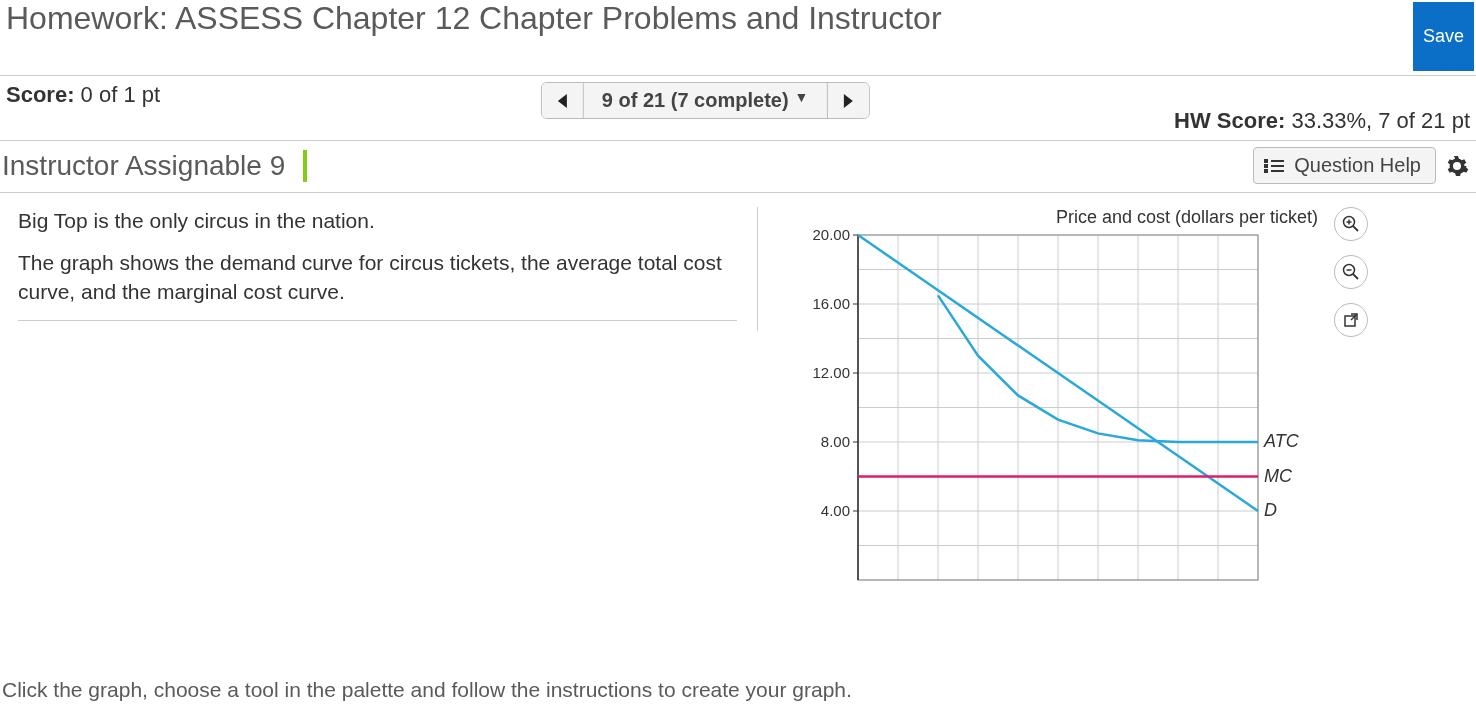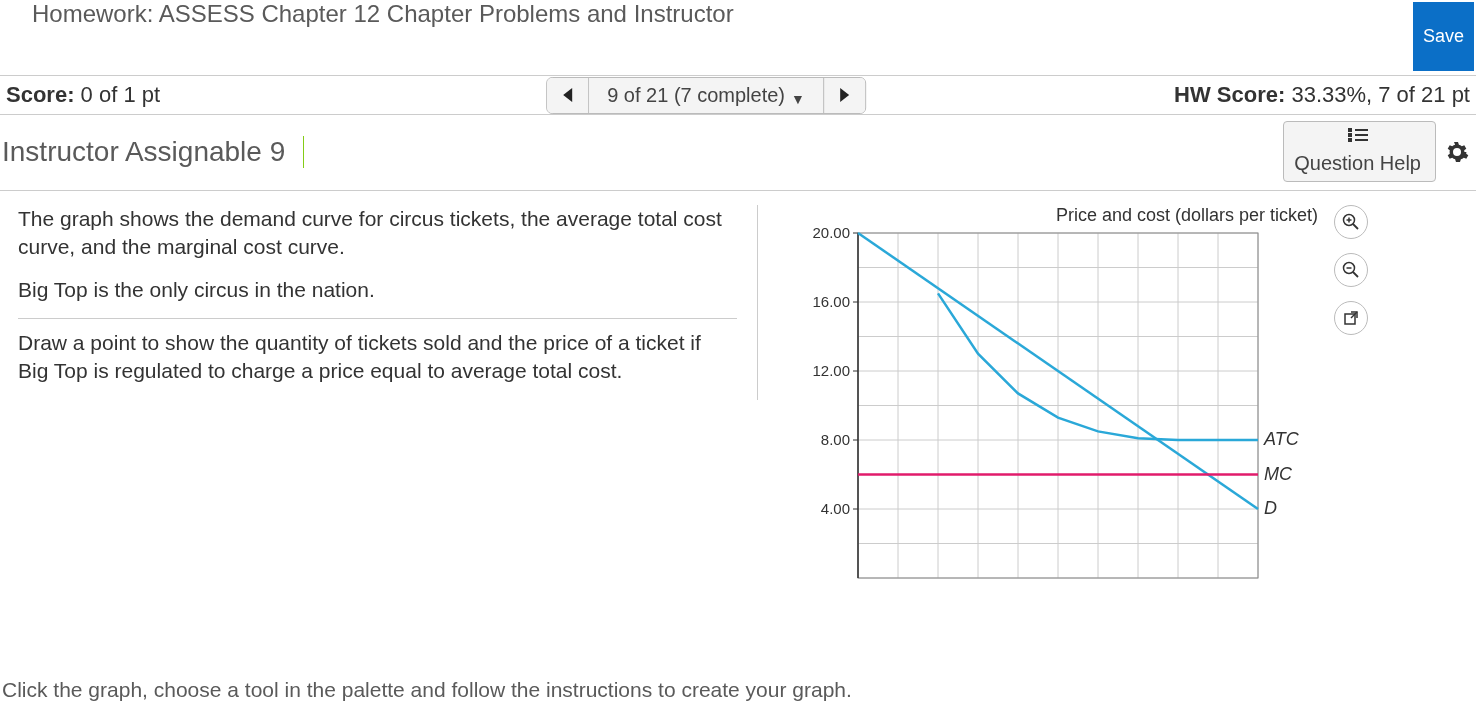--- a/index.html
+++ b/index.html
@@ -10,27 +10,26 @@
     background: #fff;
     width: 1476px;
     overflow: hidden;
   }
   .header {
     display: flex;
     align-items: flex-start;
     padding: 0 0 4px 6px;
   }
   .header-title {
-    font-size: 24px;
+    font-size: 32px;
     color: #5a5a5a;
     font-weight: 400;
     flex: 1;
     white-space: nowrap;
     overflow: hidden;
-    margin-left: 26px;
   }
   .save-btn {
     background: #0b6fc7;
     color: #fff;
     font-size: 18px;
     border: none;
     padding: 24px 10px;
     margin-top: 2px;
     margin-right: 2px;
     cursor: pointer;
@@ -47,64 +46,63 @@
   .nav-group {
     display: flex;
     align-items: stretch;
     border: 1px solid #bbb;
     border-radius: 6px;
     overflow: hidden;
     position: absolute;
     left: 50%;
     transform: translateX(-60%);
   }
-  .scorebar { position: relative; }
+  .scorebar { position: relative; flex-direction: column; }
   .nav-btn {
     background: #f4f4f4;
     border: none;
     border-right: 1px solid #bbb;
     width: 42px;
     font-size: 18px;
     cursor: pointer;
     display:flex;align-items:center;justify-content:center;
   }
   .nav-btn:last-child { border-right: none; border-left:1px solid #bbb;}
   .nav-mid {
     background: #f4f4f4;
     padding: 6px 18px;
     font-size: 20px;
     color: #444;
     cursor: pointer;
-    display:flex;align-items:flex-end;gap:6px;
+    display:flex;align-items:flex-start;gap:6px;font-weight:bold;
   }
   .caret-down { font-size: 14px; }
   .qrow {
     display: flex;
     align-items: center;
     padding: 6px 6px 8px 2px;
     border-bottom: 1px solid #ccc;
   }
   .qtitle {
     font-size: 28px;
     color: #5a5a5a;
     padding-right: 18px;
-    border-right: 1px solid #84cc16;
+    border-right: 4px solid #84cc16;
   }
   .qrow-spacer { flex:1; }
   .qhelp {
     border: 1px solid #bbb;
     border-radius: 4px;
     background: #f4f4f4;
     padding: 6px 14px 6px 10px;
     font-size: 20px;
     color: #444;
     display:flex;align-items:center;gap:10px;
     cursor:pointer;
     margin-right:8px;
-    flex-direction:column;
   }
   .gear {
     width: 26px; height: 26px; cursor:pointer;
     display:flex;align-items:center;justify-content:center;
   }
   .content {
     display: flex;
     padding: 14px 10px 0 18px;
     align-items: flex-start;
   }
@@ -202,24 +200,23 @@
   </div>
   <div class="gear">
     <svg width="24" height="24" viewBox="0 0 24 24">
       <path fill="#333" d="M12 8a4 4 0 1 0 0 8 4 4 0 0 0 0-8zm9.4 4c0 .6-.1 1.1-.2 1.7l2.1 1.6-2 3.4-2.5-1c-.9.7-1.9 1.2-2.9 1.5L15 22h-4l-.9-2.8c-1-.3-2-.8-2.9-1.5l-2.5 1-2-3.4 2.1-1.6c-.1-.6-.2-1.1-.2-1.7s.1-1.1.2-1.7L2.7 8.7l2-3.4 2.5 1c.9-.7 1.9-1.2 2.9-1.5L9 2h4l.9 2.8c1 .3 2 .8 2.9 1.5l2.5-1 2 3.4-2.1 1.6c.1.6.2 1.1.2 1.7z"></path>
     </svg>
   </div>
 </div>
 
 <div class="content">
   <div class="left">
+    <p>Big Top is the only circus in the nation.</p>
     <p>The graph shows the demand curve for circus tickets, the average total cost curve, and the marginal cost curve.</p>
-    <p>Big Top is the only circus in the nation.</p>
     <div class="sep"></div>
-    <p>Draw a point to show the quantity of tickets sold and the price of a ticket if Big Top is regulated to charge a price equal to average total cost.</p>
   </div>
 
   <div class="right">
     <div class="chart-wrap">
       <div class="chart-title">Price and cost (dollars per ticket)</div>
       <svg id="chart-svg" width="520" height="370">
           <line x1="60" y1="350" x2="60" y2="5" stroke="#ccc" stroke-width="1"></line>
           <line x1="100" y1="350" x2="100" y2="5" stroke="#ccc" stroke-width="1"></line>
           <line x1="140" y1="350" x2="140" y2="5" stroke="#ccc" stroke-width="1"></line>
           <line x1="180" y1="350" x2="180" y2="5" stroke="#ccc" stroke-width="1"></line>

